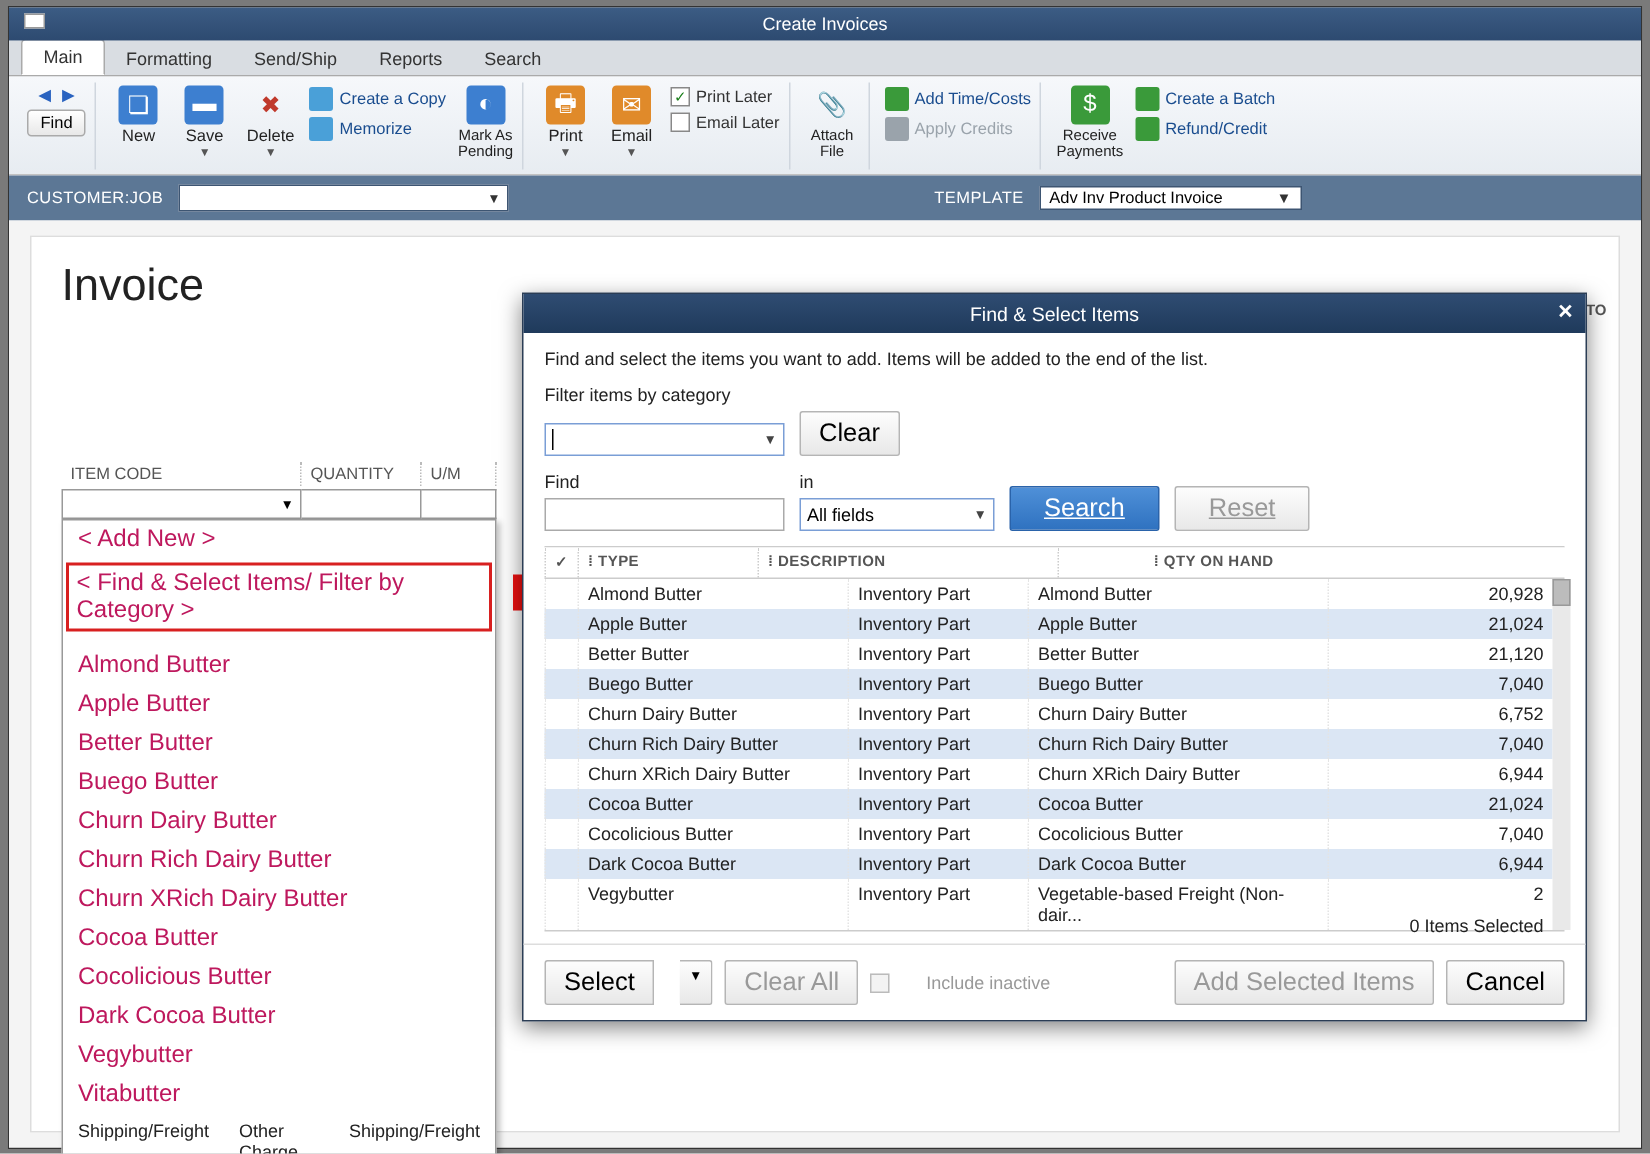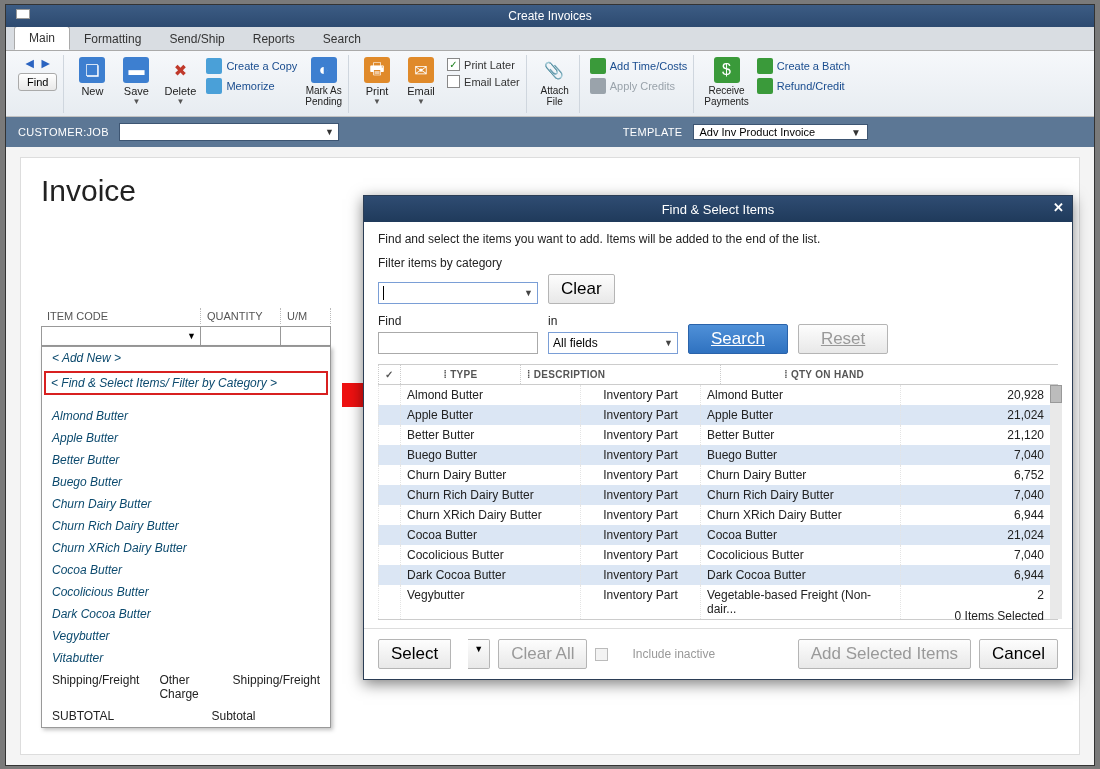--- a/index.html
+++ b/index.html
@@ -115,39 +115,39 @@
 .ddcellA{width:160px;}
 .ddcellB{width:80px;border-left:none;}
 .ddcellC{width:50px;border-left:none;}
 .ddlist {
   width:290px;
   border:1px solid #999;
   background:#fff;
   box-shadow:2px 2px 4px rgba(0,0,0,0.25);
   position:relative;
 }
-.ddlist .dditem{padding:4px 10px;font-size:12px;color:#0c4a6e;cursor:pointer;font-style:italic;}
+.ddlist .dditem{padding:4px 10px;font-size:16px;color:#be185d;cursor:pointer;}
 .ddlist .dditem.red{border:2px solid #d82020; margin:2px; padding:3px 5px;}
 .arrowcallout{
   position:absolute;
   left:300px;
   top:28px;
   width:60px; height:40px;
   background:#e11; 
   clip-path: polygon(0% 20%, 60% 20%, 60% 0%, 100% 50%, 60% 100%, 60% 80%, 0% 80%);
 }
 .ddtail{display:flex;}
 .ddtail > div{padding:4px 10px;font-size:12px;color:#222;}
 .ddtailA{width:200px;}
 .ddtailB{width:160px;}
 
 
 .modal {
   position:absolute;
-  left:363px;
+  left:348px;
   top:195px;
   width:710px;
   background:#fff;
   border:1px solid #2b3d55;
   box-shadow:0 4px 14px rgba(0,0,0,0.5);
 }
 .modal .mtitle{
   background:linear-gradient(#2f4c72,#1f3a5b);
   color:#fff;
   height:26px;
@@ -168,21 +168,21 @@
 .btn.blue{background:linear-gradient(#4f90d8,#2f72c0);color:#fff;border:1px solid #2a63aa;}
 .btn.dis{color:#999;}
 .fcol{display:flex;flex-direction:column;}
 .fcol input,.txtin{border:1px solid #aaa;height:22px;width:160px;padding:0 4px;font-size:12px;}
 
 .mtable{border-top:1px solid #ccc;border-bottom:1px solid #ccc;}
 .mthead{display:flex;background:#fff;border-bottom:1px solid #ccc;}
 .mthead > div{padding:4px 6px;font-size:10px;color:#555;letter-spacing:0.3px;font-weight:600;border-left:1px dotted #ccc;}
 .cchk{width:22px;font-size:11px;color:#333;}
 .citem{width:180px;}
-.ctype{width:120px;text-align:center;}
+.ctype{width:120px;}
 .cdesc{width:200px;}
 .cqty{width:150px;text-align:right;padding-right:18px;}
 .mtrow{display:flex;}
 .mtrow > div{padding:3px 6px;font-size:12px;color:#222;border-left:1px dotted #e4e4e4;}
 .mtrow:nth-child(even){background:#dbe6f4;}
 .scrollcol{width:14px;background:#e9e9e9;display:flex;flex-direction:column;justify-content:flex-start;align-items:center;}
 .scrollthumb{width:12px;height:18px;background:#bcbcbc;border:1px solid #999;margin-top:0;}
 .tablewrap{display:flex;}
 .mtbody{flex:1}
 .mfooter{display:flex;align-items:center;gap:8px;padding:10px 14px;border-top:1px solid #ddd;}

